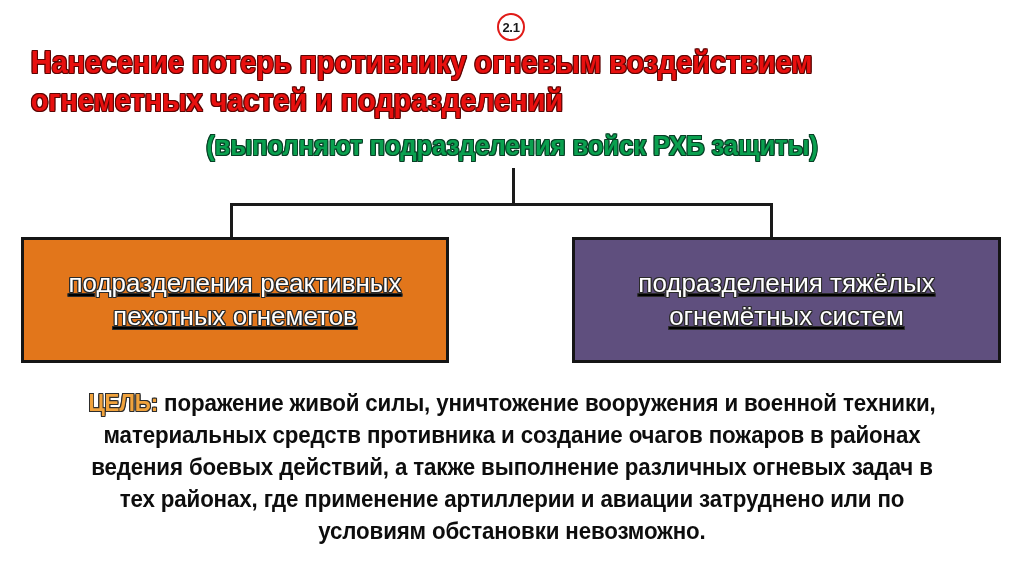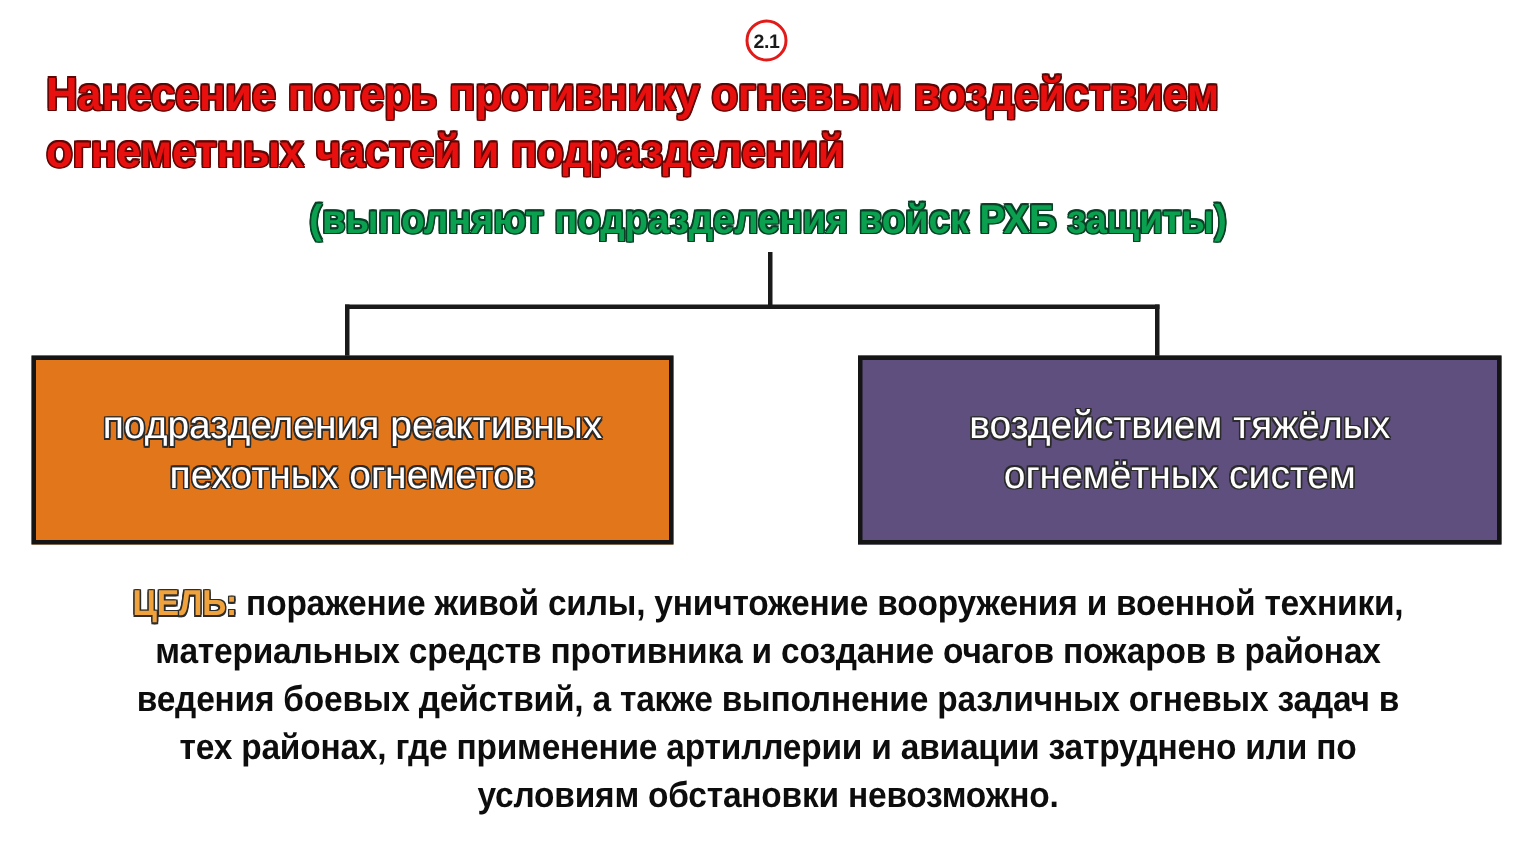--- a/index.html
+++ b/index.html
@@ -103,20 +103,21 @@
   .box {
     position: absolute;
     top: 237px;
     height: 126px;
     border: 3px solid #151515;
     box-sizing: border-box;
     display: flex;
     align-items: center;
     justify-content: center;
     text-align: center;
+    text-decoration: underline;
   }
   .box-left  { left: 21px;  width: 428px; background: #e2761b; }
   .box-right { left: 572px; width: 429px; background: #5f4f7e; }
 
   .box-text {
     font-family: "Liberation Sans", sans-serif;
     font-weight: normal;
     font-size: 26px;
     line-height: 33px;
     color: #ffffff;
@@ -173,20 +174,20 @@
   <div class="conn conn-stem"></div>
   <div class="conn conn-bar"></div>
   <div class="conn conn-drop-l"></div>
   <div class="conn conn-drop-r"></div>
 
   <div class="box box-left">
     <span class="box-text">подразделения реактивных пехотных огнеметов</span>
   </div>
 
   <div class="box box-right">
-    <span class="box-text">воздействием тяжёлых огнемётных систем</span>
+    <span class="box-text">подразделения тяжёлых огнемётных систем</span>
   </div>
 
   <div class="goal">
     <span class="goal-label">ЦЕЛЬ:</span><span> поражение живой силы, уничтожение вооружения и военной техники, материальных средств противника и создание очагов пожаров в районах ведения боевых действий, а также выполнение различных огневых задач в тех районах, где применение артиллерии и авиации затруднено или по условиям обстановки невозможно.</span>
   </div>
 
 </div>
 
 </body></html>

